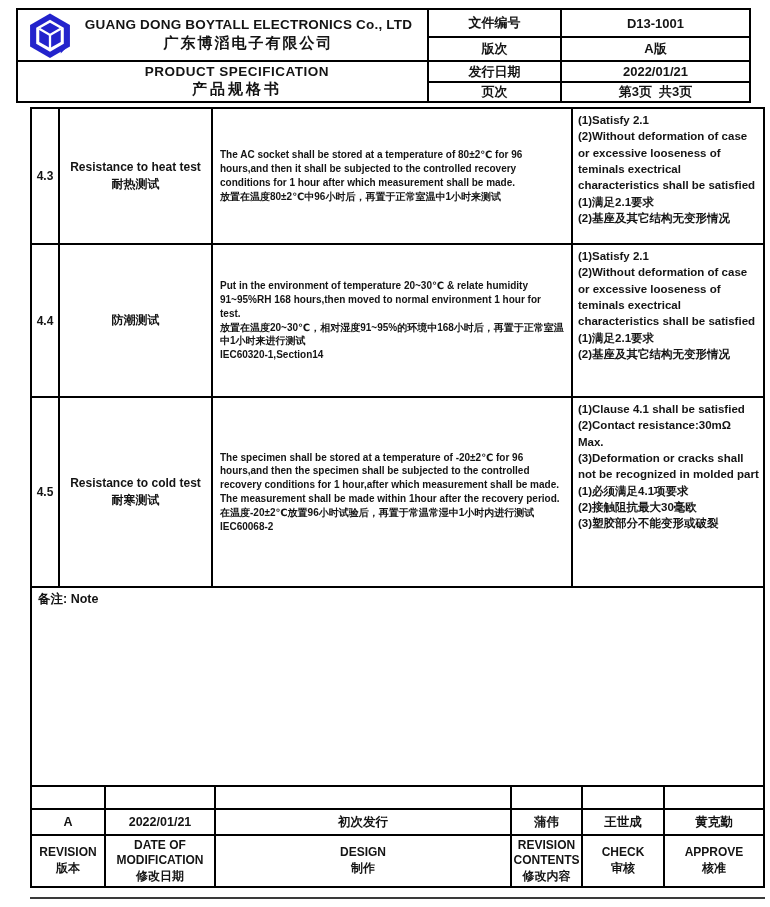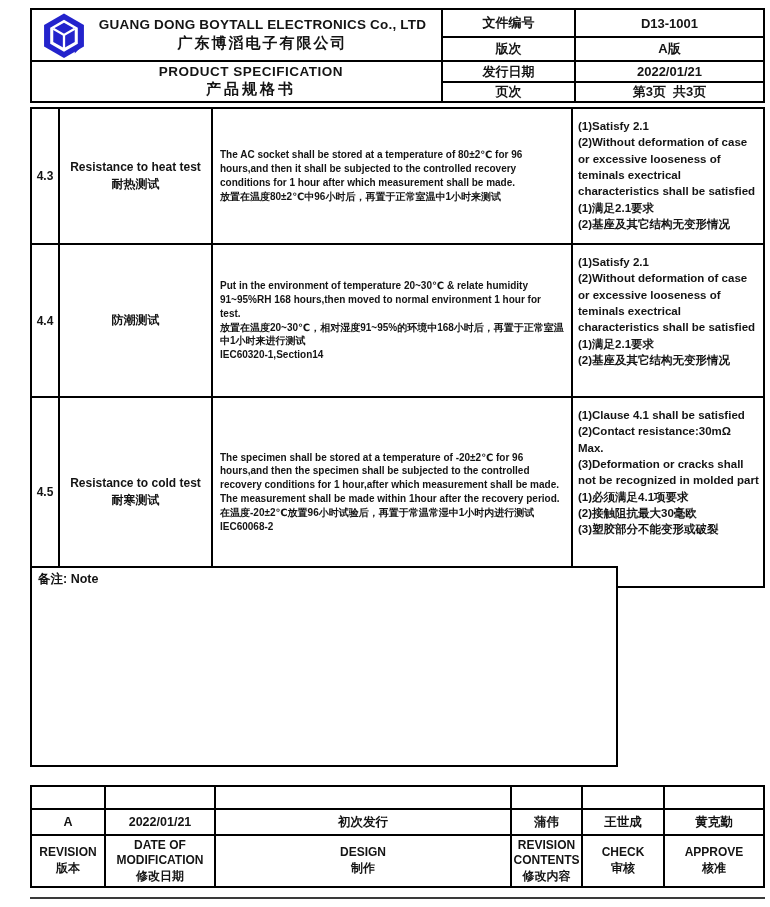--- a/index.html
+++ b/index.html
@@ -11,44 +11,44 @@
   .grid-box { position:absolute; border:2px solid #000; display:grid; background:#fff; }
   .cell { border-right:2px solid #000; border-bottom:2px solid #000;
           display:flex; flex-direction:column; align-items:center; justify-content:center;
           text-align:center; overflow:hidden; }
   .cell.no-r { border-right:none; }
   .cell.no-b { border-bottom:none; }
   .pre { white-space:pre-line; }
   .spaces { white-space:pre; }
 
   
-  #header-grid { left:30px; top:8px; width:735px; height:95px;
+  #header-grid { left:16px; top:8px; width:735px; height:95px;
                  grid-template-columns:411px 133px 1fr; grid-template-rows:28px 24px 21px 1fr; }
   .h-company { grid-area:1/1/3/2; flex-direction:row; justify-content:flex-start; padding:0 6px; }
   .h-title   { grid-area:3/1/5/2; border-bottom:none;padding-left:29px; }
   .company-text { flex:1; text-align:center; }
   .company-en { font-size:13.5px; letter-spacing:0.2px; }
   .company-cn { font-size:15px; margin-top:2px; letter-spacing:2px; }
   .title-en { font-size:13.5px; letter-spacing:0.5px; }
   .title-cn { font-size:15px; margin-top:1px; letter-spacing:3px; }
   .h-label, .h-value { font-size:13px;text-align:right; }
   .logo-wrap { width:52px; display:flex; align-items:center; justify-content:center; }
 
   
   #main-grid { left:30px; top:107px; width:735px; height:481px;
                grid-template-columns:28px 153px 360px 1fr; grid-template-rows:136px 153px 1fr; }
   .t-no { font-size:12px; }
   .t-name { font-size:12px; line-height:1.45; padding:0 0; }
   .t-desc { align-items:flex-start; text-align:left; font-size:10px; line-height:1.38;
             padding:4px 7px; justify-content:center; }
   .t-result { align-items:flex-start; justify-content:flex-start; text-align:left;
-              font-size:11.5px; line-height:1.42; padding:9px 4px 3px 5px; }
+              font-size:11.5px; line-height:1.42; padding:3px 4px 3px 5px; }
 
   
-  #note-box { left:30px; top:566px; width:588px; height:201px; position:absolute;
+  #note-box { left:30px; top:586px; width:735px; height:201px; position:absolute;
               border:2px solid #000; background:#fff; padding:3px 6px;
               font-size:12.5px; }
 
   
   #rev-grid { left:30px; top:785px; width:735px; height:103px;
               grid-template-columns:74px 110px 296px 71px 82px 1fr;
               grid-template-rows:23px 26px 1fr; }
   .r-data { font-size:12.5px; }
   .r-head { font-size:12px; line-height:1.3; }
 

